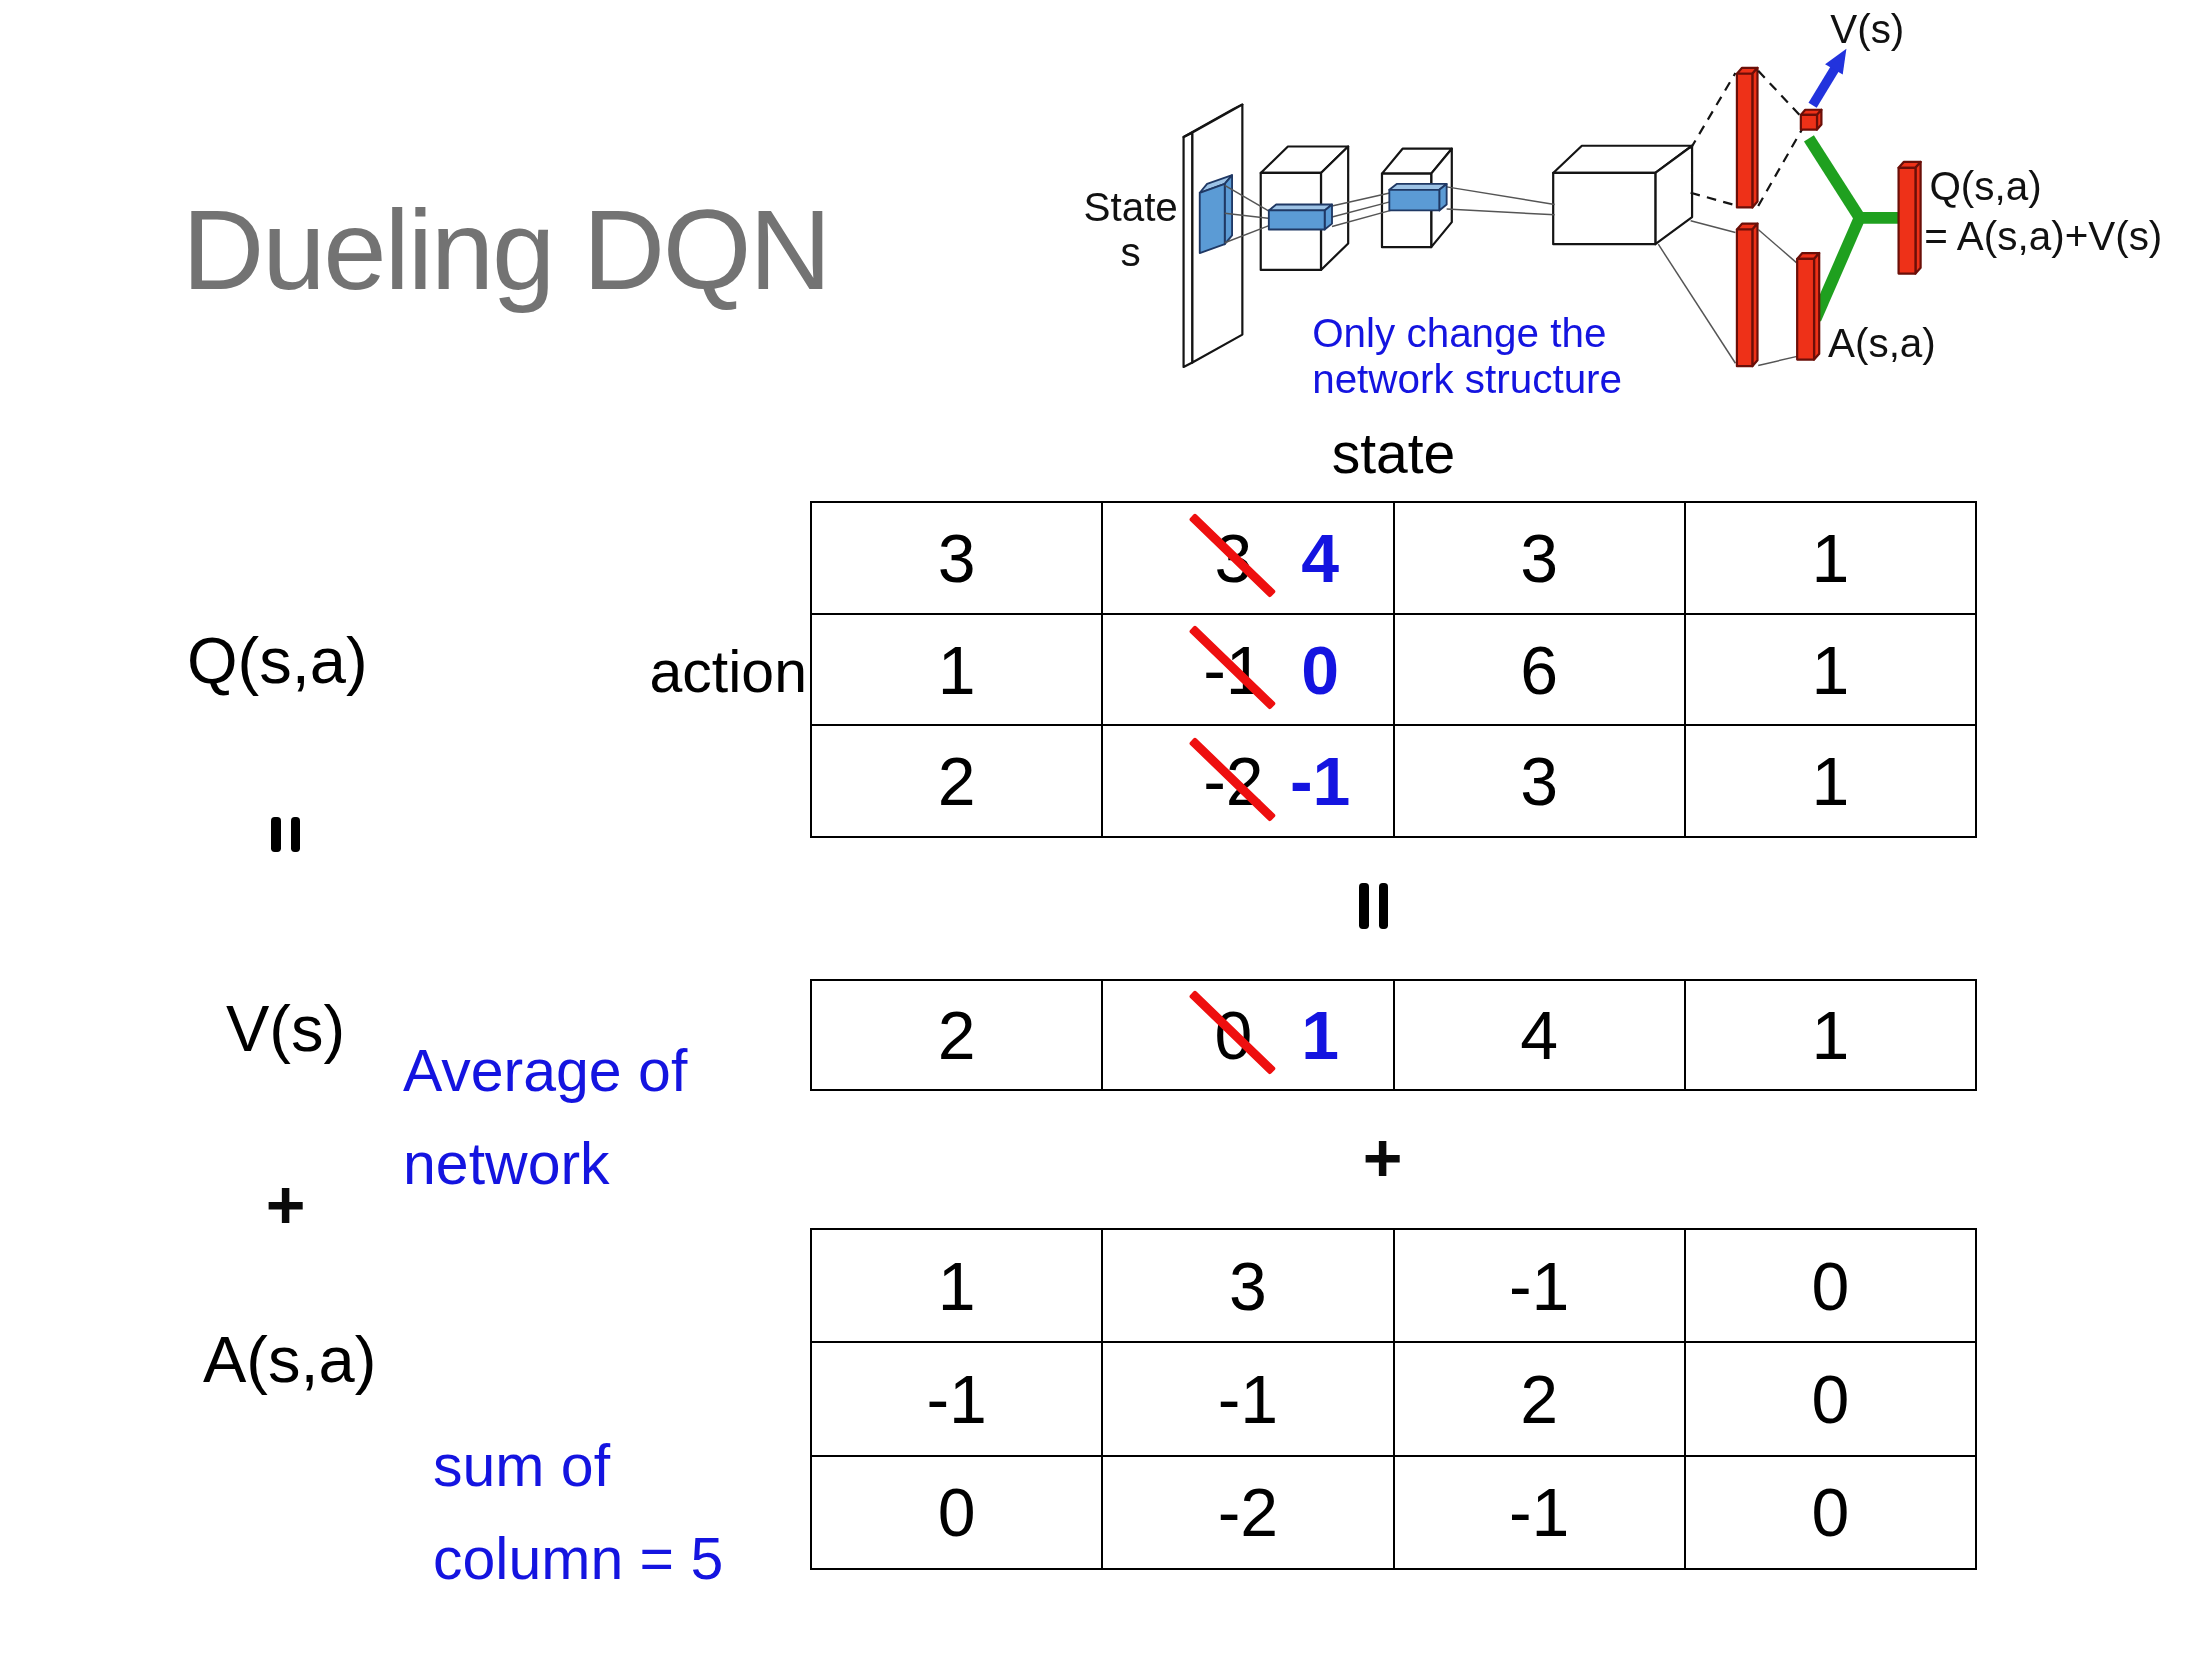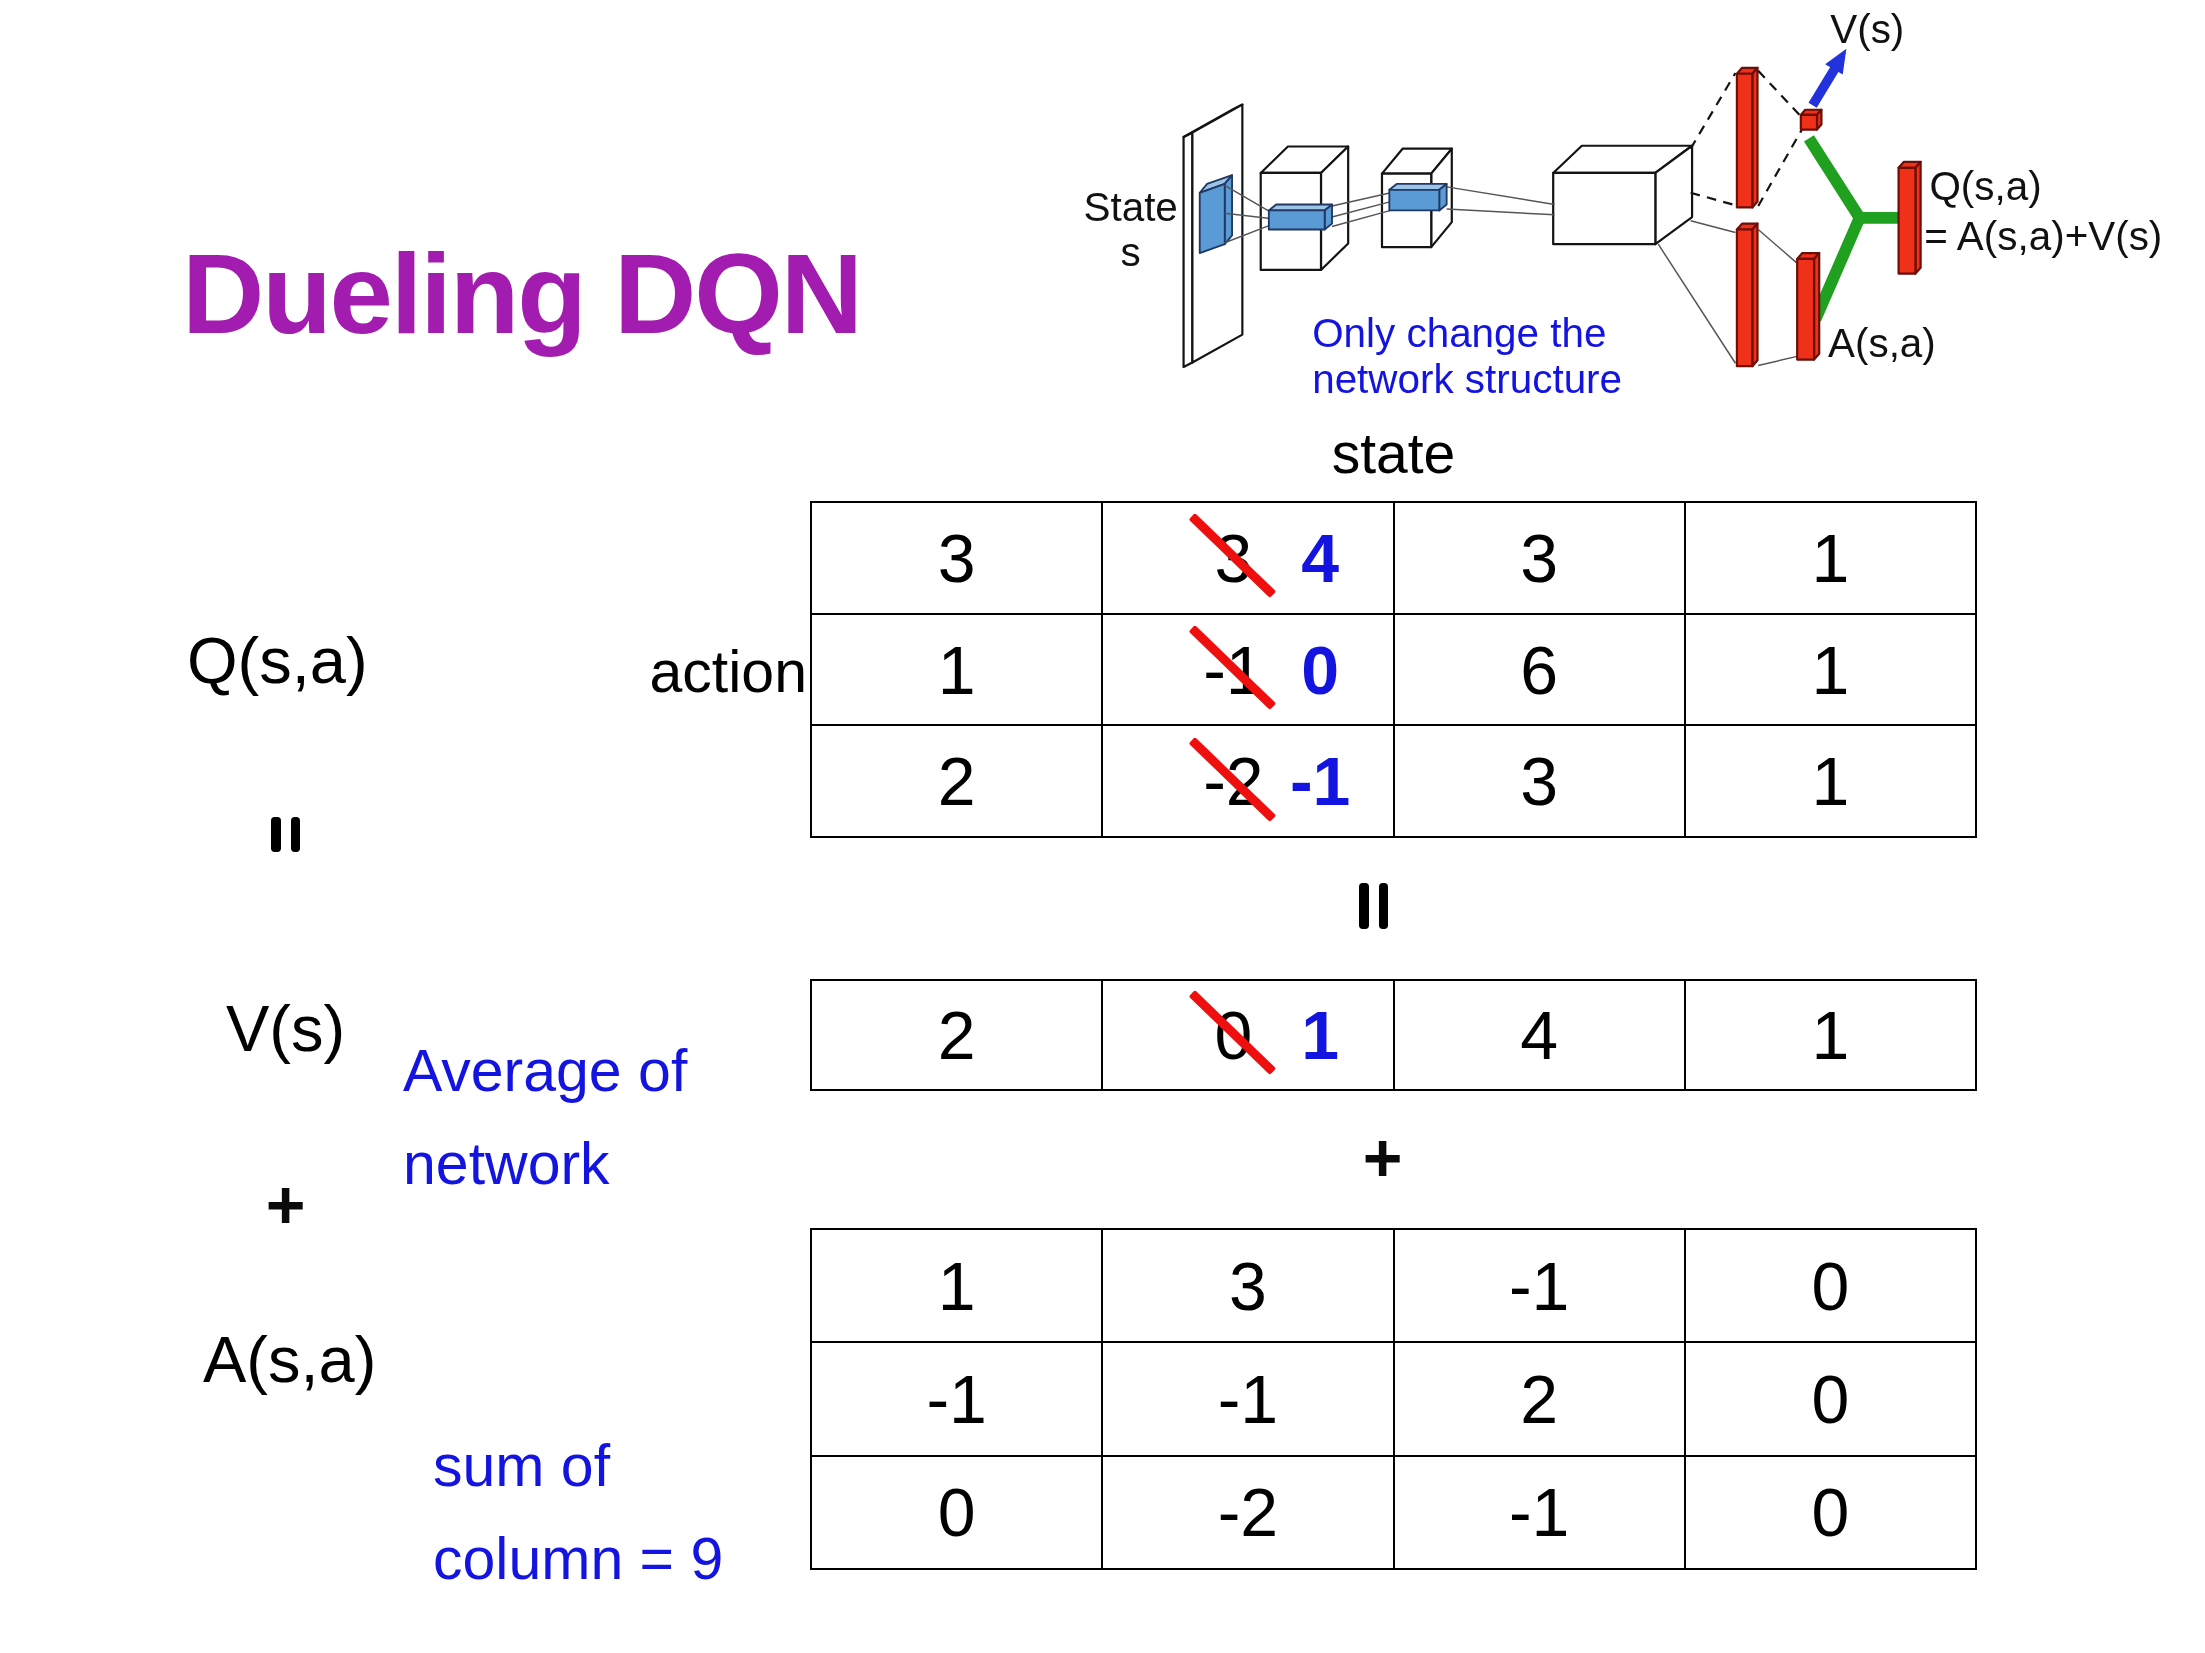--- a/index.html
+++ b/index.html
@@ -13,22 +13,22 @@
     --conv-dk:#1f3864;
     --arrow-blue:#2233dd;
   }
   html,body{margin:0;padding:0;background:#fff;}
   .slide{
     position:relative;width:2205px;height:1654px;background:#ffffff;
     font-family:"Liberation Sans",sans-serif;color:#000;overflow:hidden;
   }
   .abs{position:absolute;}
   .title{
-    left:182px;top:184px;font-size:114px;letter-spacing:-2.2px;color:#a21caf;
-    font-weight:700;white-space:nowrap;margin-top:44px;
+    left:182px;top:184px;font-size:114px;letter-spacing:-2.2px;color:#737373;
+    font-weight:400;white-space:nowrap;
   }
   
   .tbl{position:absolute;border:2.9px solid #000;display:flex;flex-direction:column;box-sizing:border-box;background:#fff;}
   .trow{flex:1;display:flex;border-bottom:2.9px solid #000;}
   .trow:last-child{border-bottom:none;}
   .tcell{flex:1;position:relative;display:flex;align-items:center;justify-content:center;
          font-size:68px;border-right:2.2px solid #000;}
   .tcell:last-child{border-right:none;}
   .cell-old{position:absolute;left:16%;top:0;width:58%;height:100%;display:flex;align-items:center;justify-content:center;}
   .cell-new{position:absolute;left:57%;top:0;width:36%;height:100%;display:flex;align-items:center;justify-content:center;
@@ -249,21 +249,21 @@
         <div class="tcell">1</div>
       </div>
     </div>
 
   <div class="plus plus-left">+</div>
   <div class="plus plus-center">+</div>
 
   <div class="abs eq-label" style="left:203px;top:1322px;">A(s,a)</div>
   <div class="abs note-blue" style="left:409px;top:1420px;">
     <div>sum of</div>
-    <div>column = 9</div>
+    <div>column = 5</div>
   </div>
   <div class="tbl" id="a-table" style="left:810px;top:1228px;width:1167px;height:342px;">
       <div class="trow">
         <div class="tcell">1</div>
         <div class="tcell">3</div>
         <div class="tcell">-1</div>
         <div class="tcell">0</div>
       </div>
       <div class="trow">
         <div class="tcell">-1</div>

